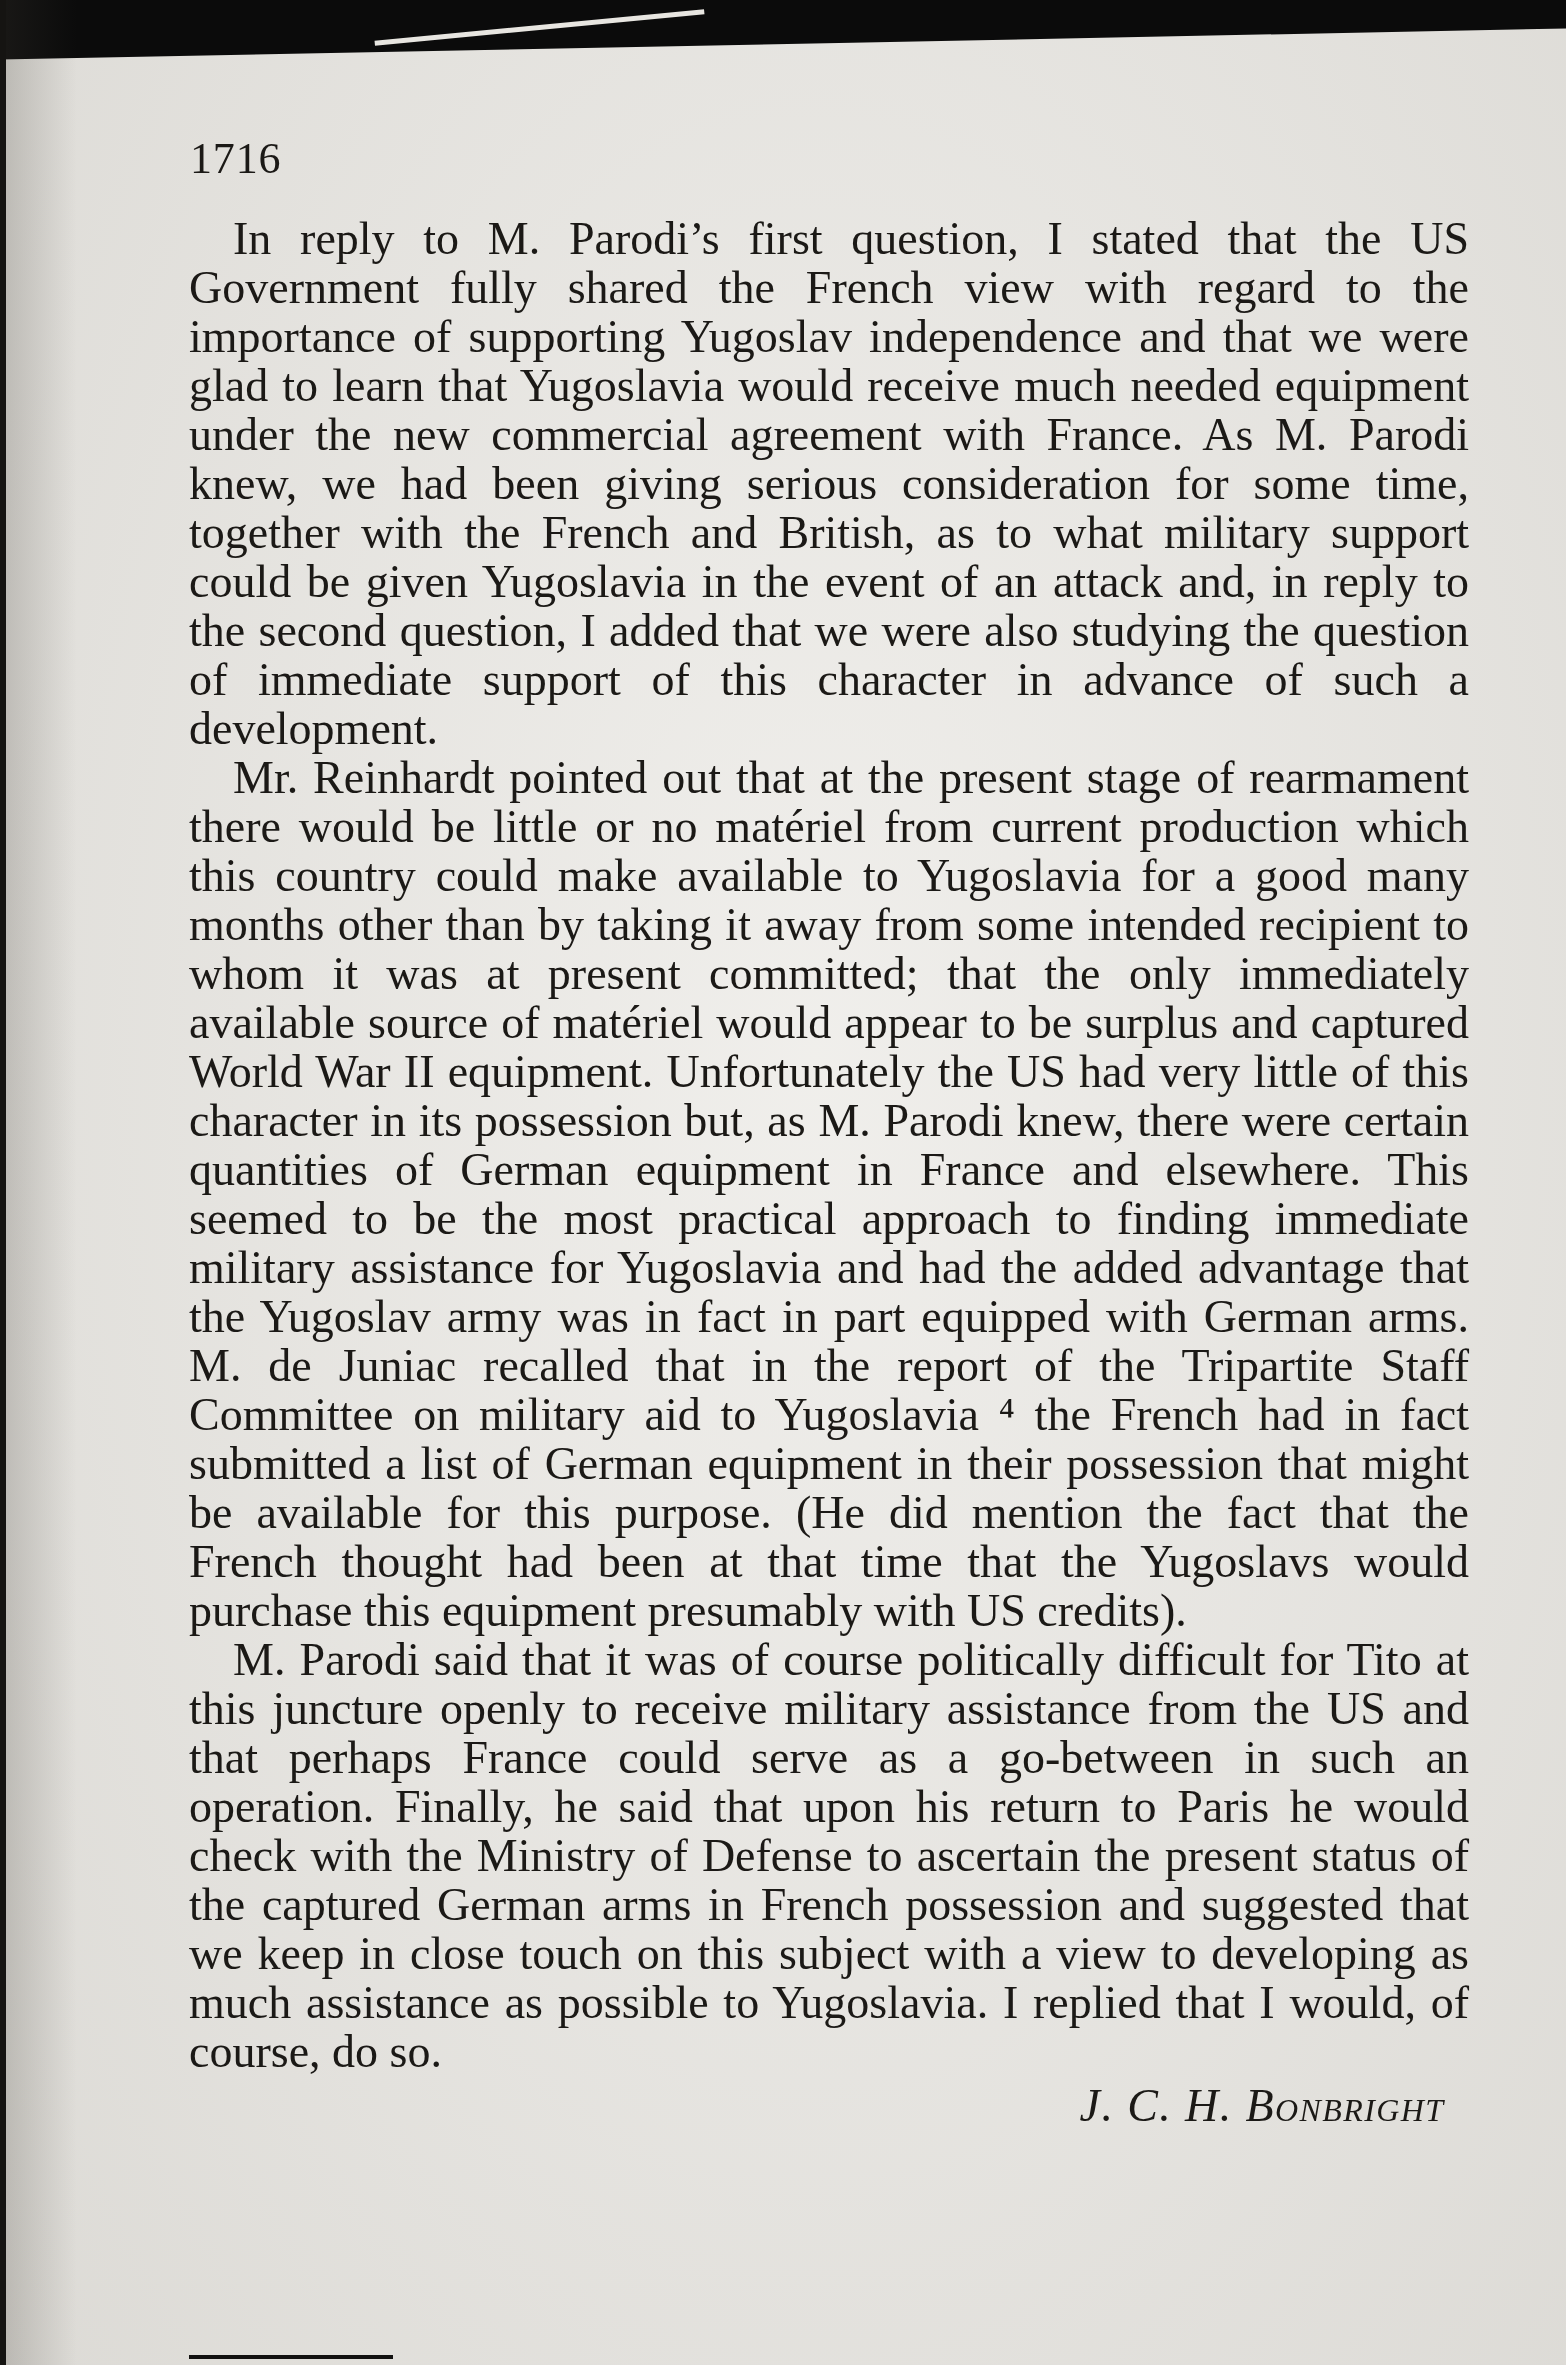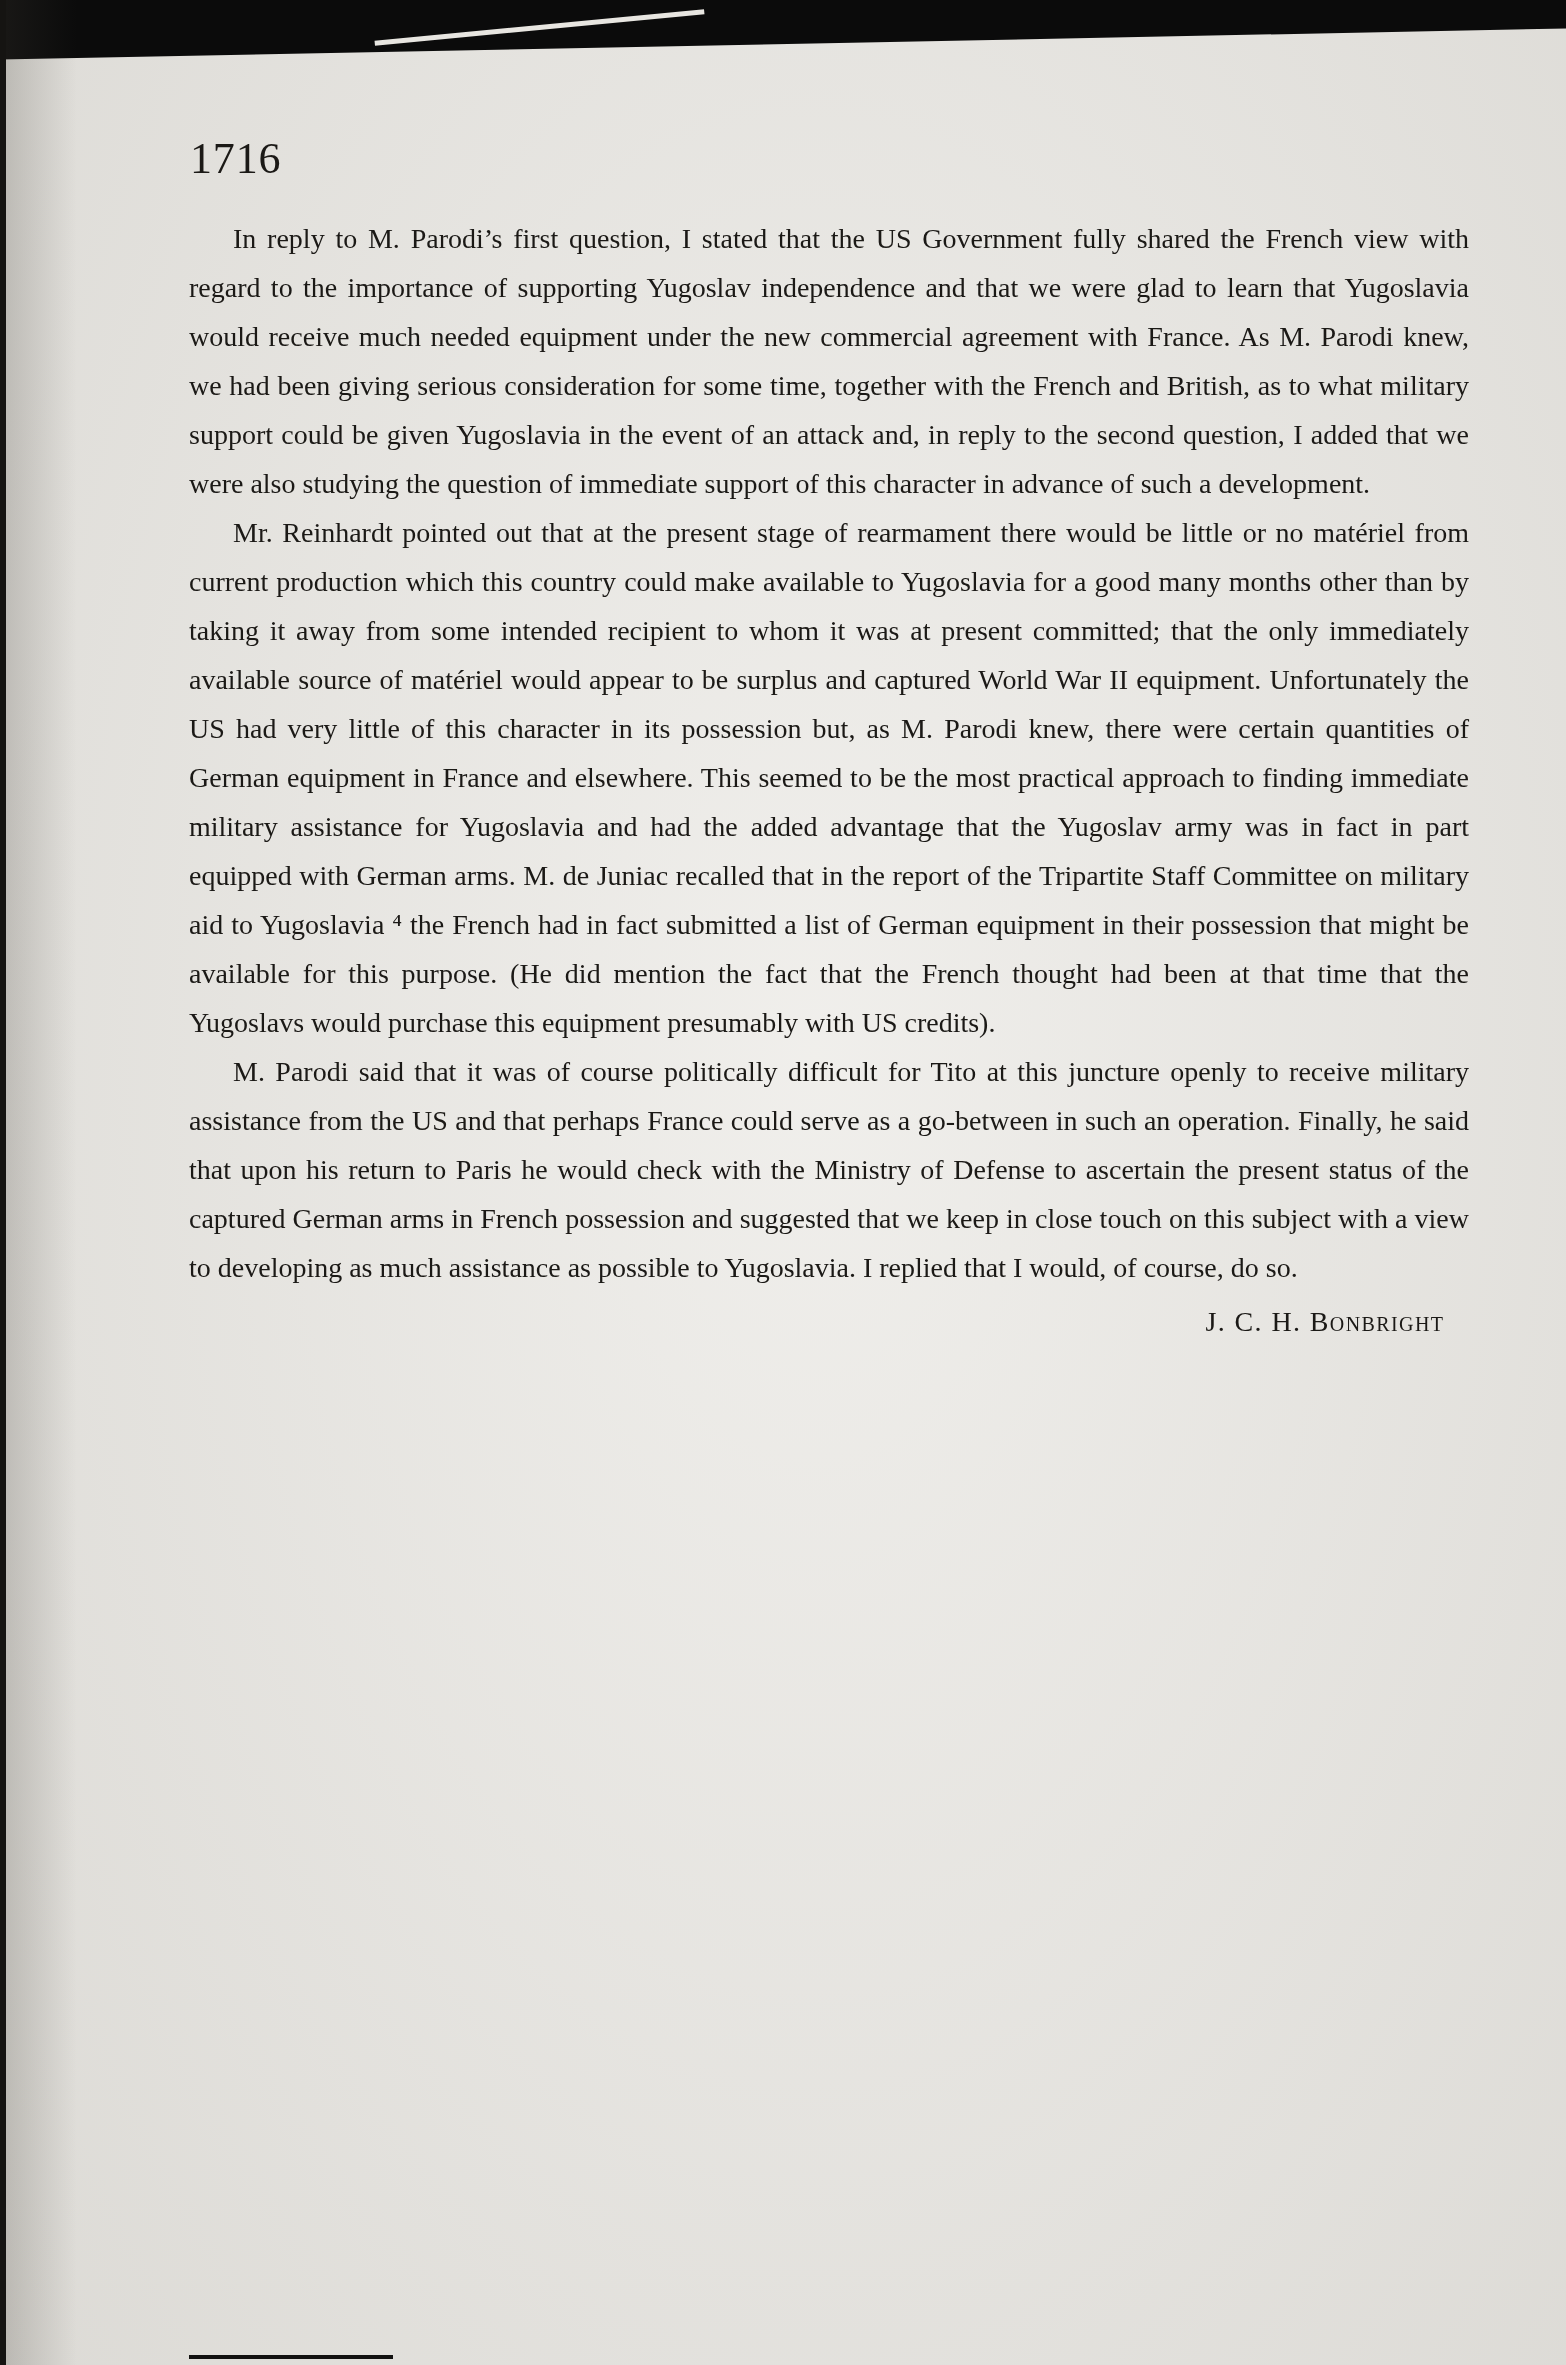--- a/index.html
+++ b/index.html
@@ -68,34 +68,35 @@
     font-weight: 700;
     letter-spacing: 3.3px;
     white-space: nowrap;
   }
 
   
   .document-body {
     position: absolute;
     left: 189px; top: 214px;
     width: 1280px;
-    font-size: 28px;
+    font-size: 46px;
     line-height: 49px;
     text-align: justify;
   }
   .para {
     margin: 0;
     text-indent: 44px;
   }
   .signature {
     margin: 4.7px 24.6px 0 0;
     text-align: right;
     text-indent: 0;
     font-variant: small-caps;
     letter-spacing: 1.4px;
+    font-style: italic;
   }
 
   
   .footnote-area {
     position: absolute;
     left: 189px; top: 2355px;
     width: 1280px;
   }
   .footnote-rule {
     width: 204px; height: 4.3px;

